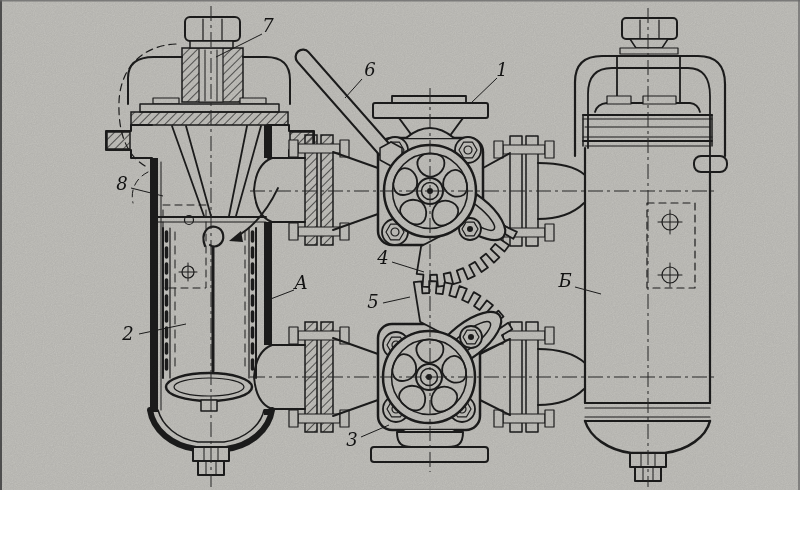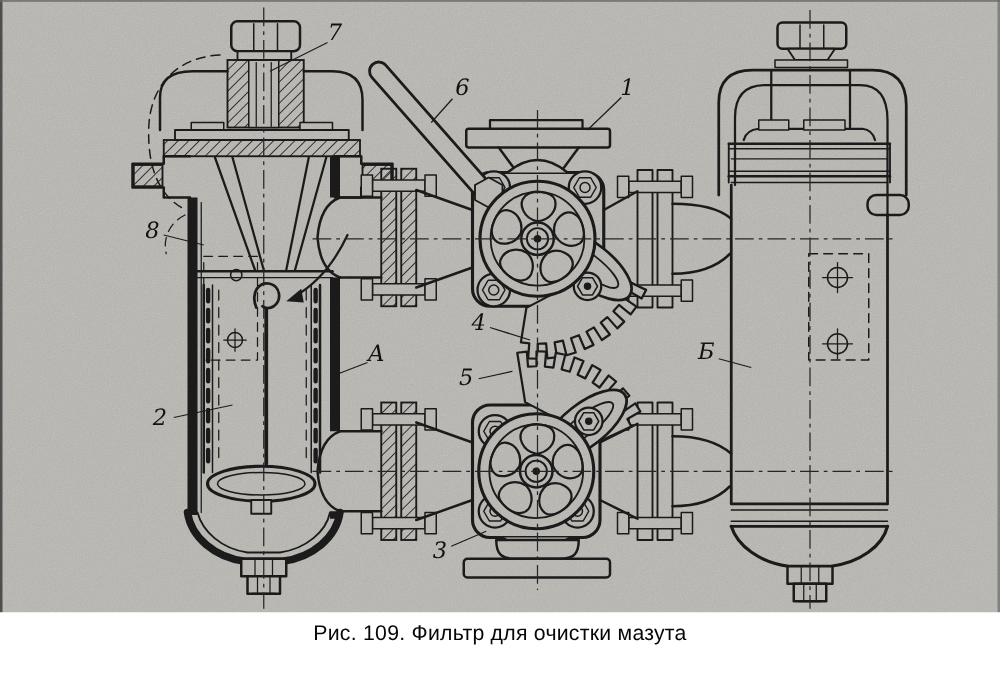--- a/index.html
+++ b/index.html
@@ -338,16 +338,13 @@
       <text x="352" y="446" class="plabel" text-anchor="middle">3</text>
     </g>
 
     <rect width="800" height="490" filter="url(#paperNoise)" opacity="0.10"></rect>
     <rect x="0" y="0" width="2" height="490" fill="#4e4e4e"></rect>
     <rect x="0" y="0" width="800" height="1.5" fill="#6a6a6a" opacity="0.8"></rect>
     <rect x="798" y="0" width="2" height="490" fill="#6a6a6a" opacity="0.7"></rect>
   </svg>
   </div>
 
-  <div id="caption-strip">
-    <span class="caption">Рис. 109. Фильтр для очистки мазута</span>
-  </div>
 </div>
 
 </body></html>

